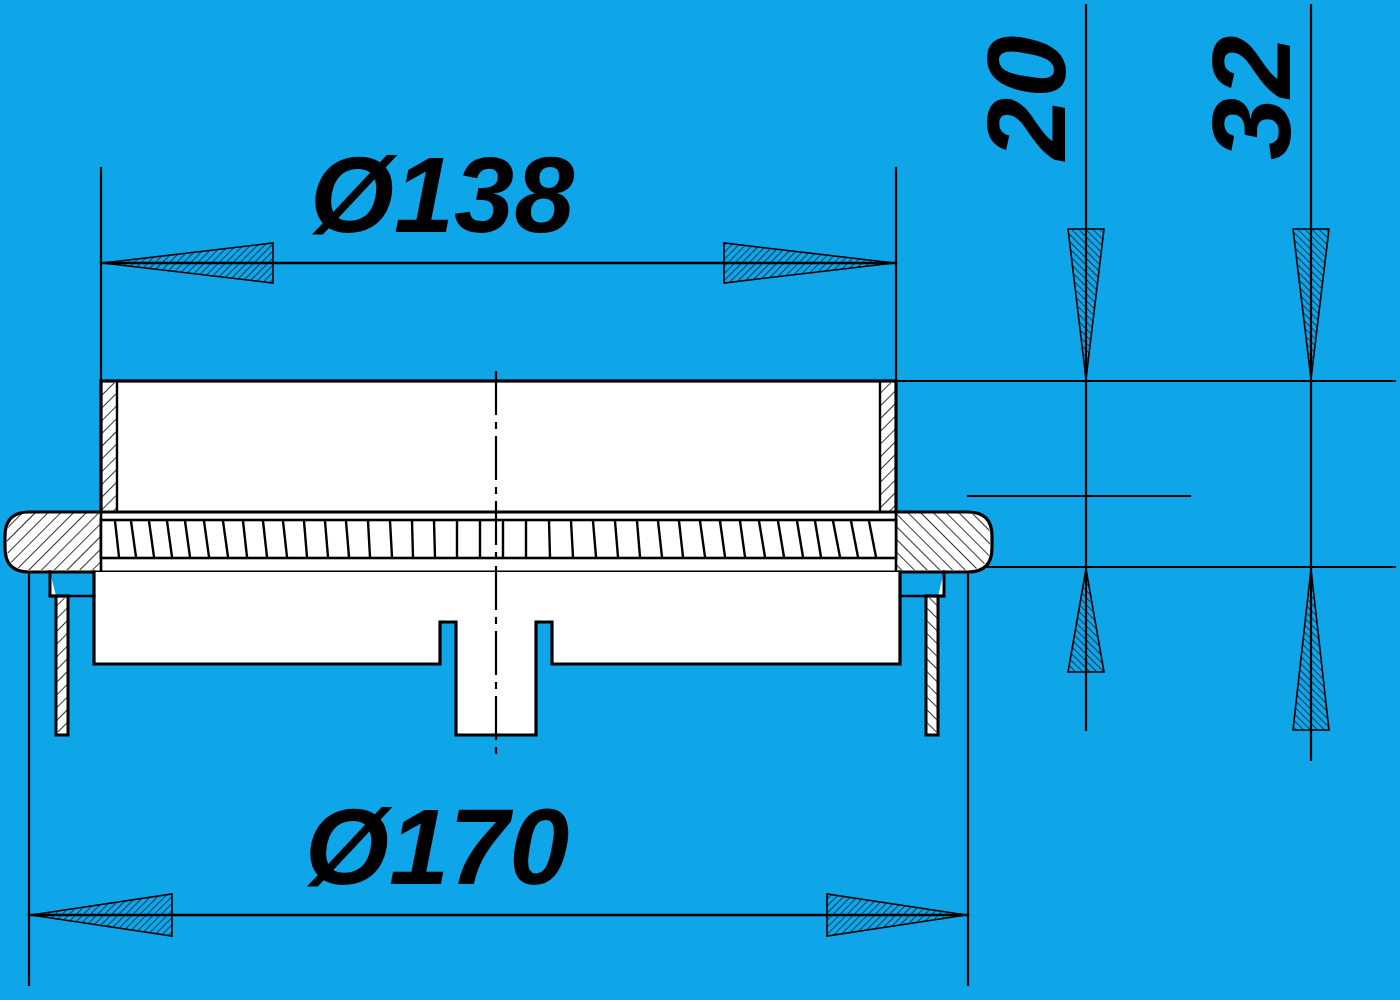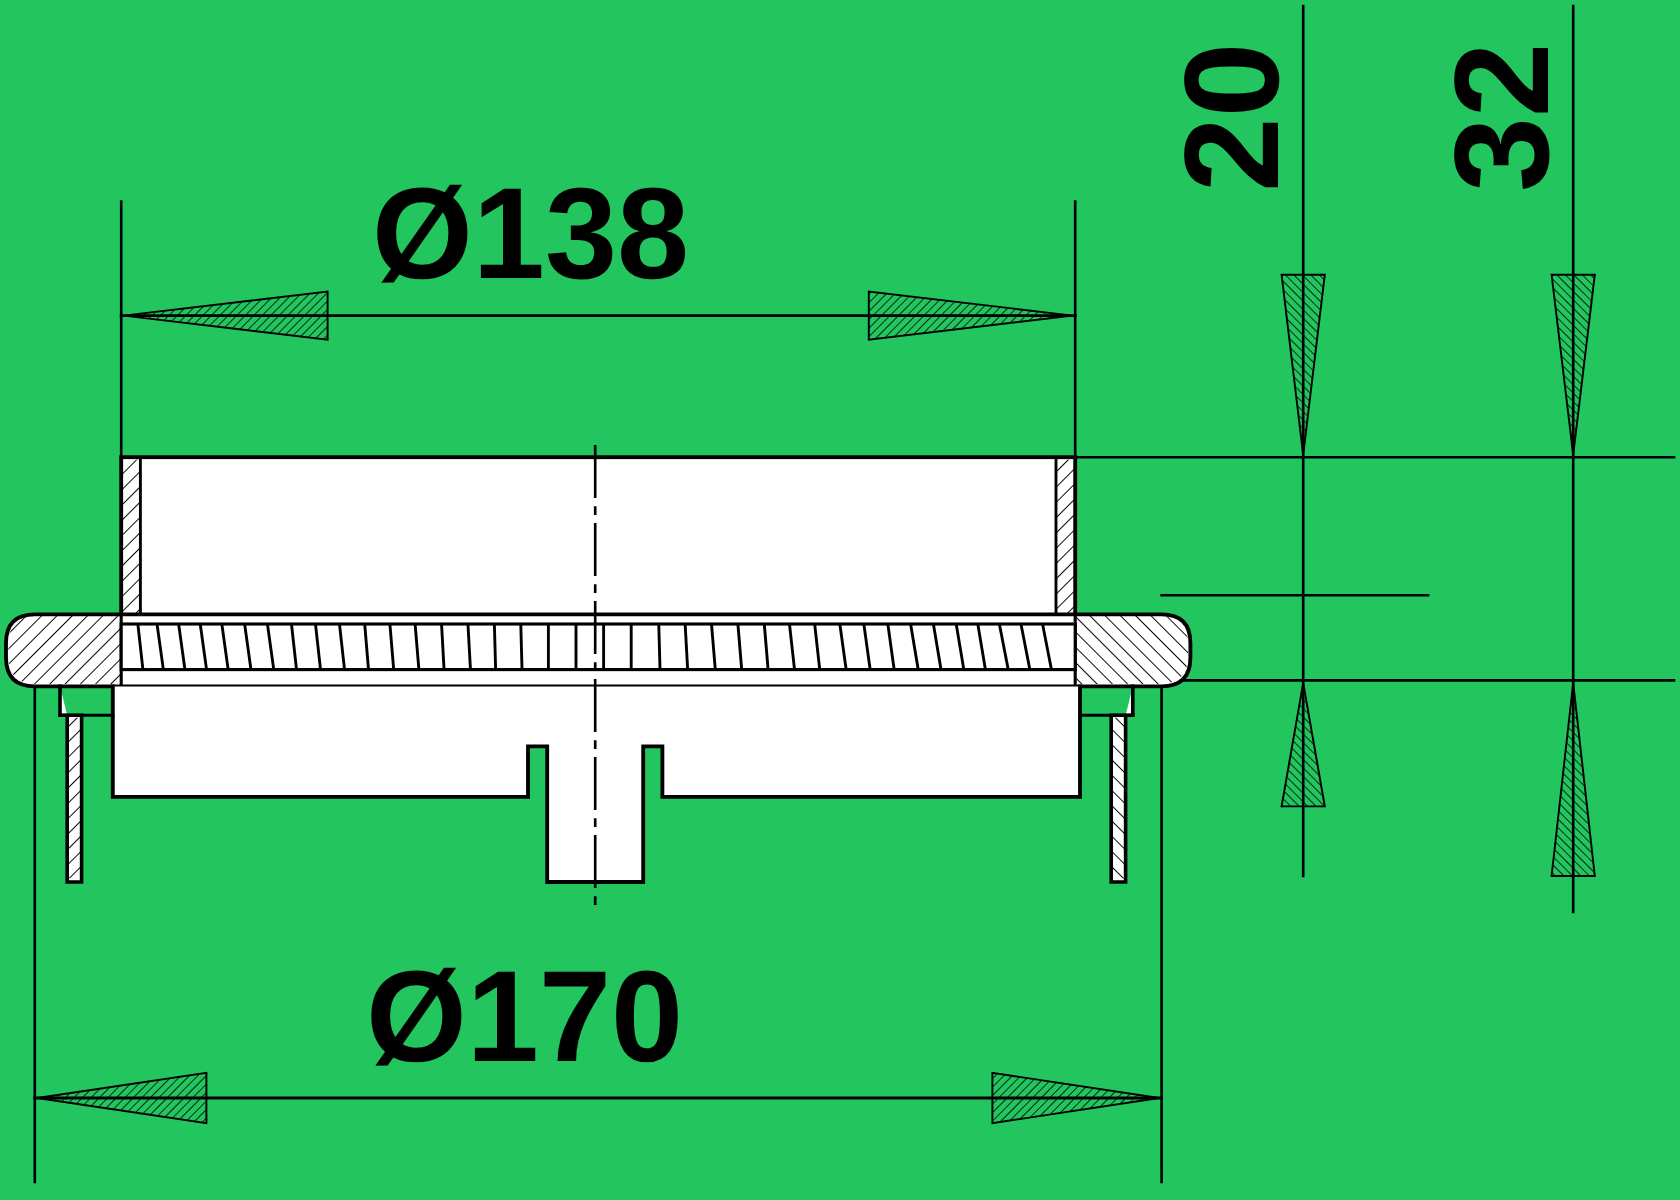--- a/index.html
+++ b/index.html
@@ -7,22 +7,23 @@
     padding: 0;
     background: #ffffff;
   }
   body {
     font-family: "Liberation Sans", sans-serif;
   }
   #drawing-root {
     position: relative;
     width: 1400px;
     height: 1000px;
-    background: #22c55e;
+    background: #0ea5e9;
     overflow: hidden;
+    font-style: italic;
   }
   svg#cad {
     display: block;
     width: 1400px;
     height: 1000px;
   }
   .dim-text {
     font-family: "Liberation Sans", sans-serif;
     font-weight: bold;
     fill: #000000;

